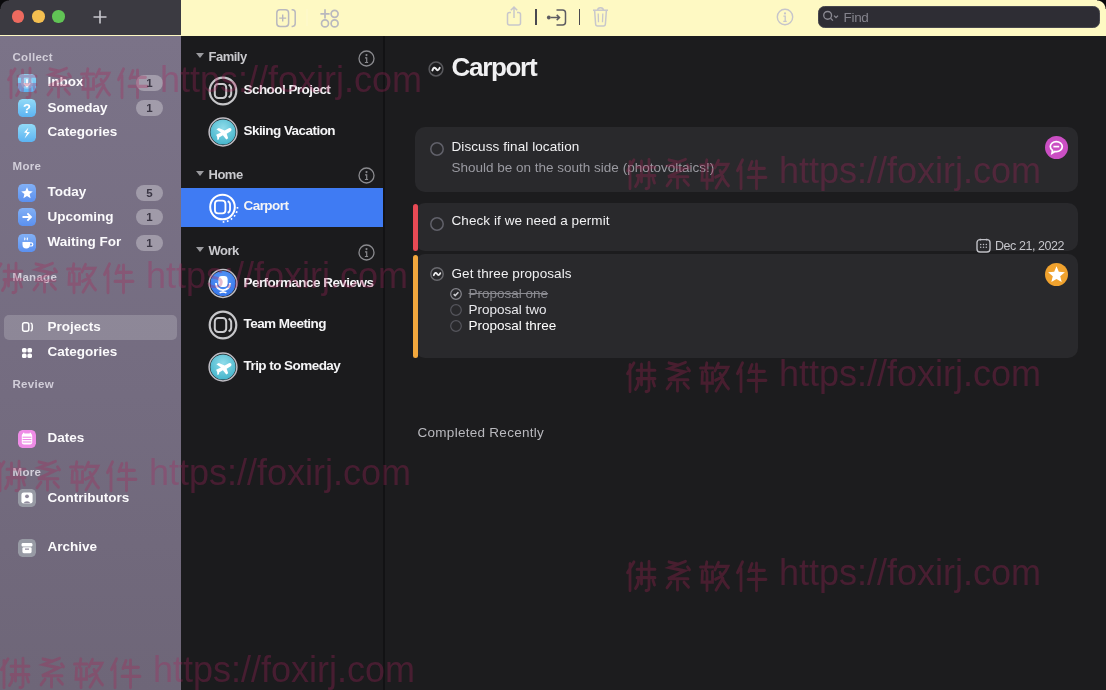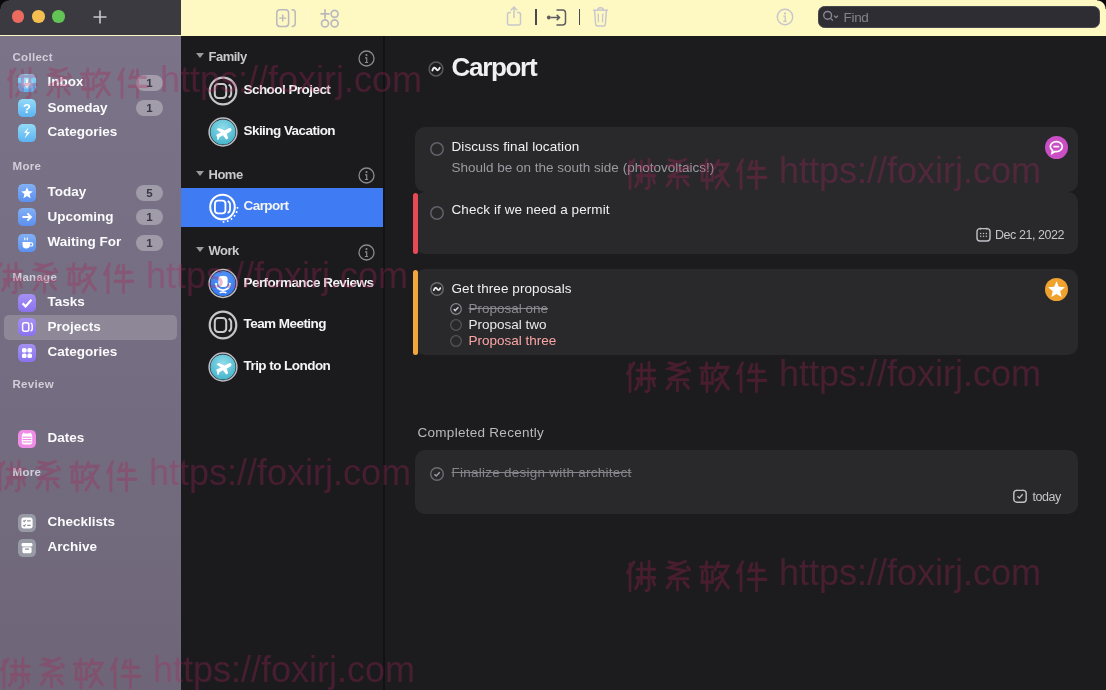--- a/index.html
+++ b/index.html
@@ -173,33 +173,20 @@
         <rect width="18" height="18" rx="4.5" fill="url(#gb2)"></rect>
         <path d="M4.5 8 h7.5 v2.8 a3.6 3.6 0 0 1 -7.5 0 Z" fill="#fff"></path>
         <path d="M12 8.8 h1.2 a1.6 1.6 0 0 1 0 3.2 h-1.4" fill="none" stroke="#fff" stroke-width="1.2"></path>
         <path d="M6.5 3.7 q1 1.2 0 2.4 M9 3.7 q1 1.2 0 2.4" fill="none" stroke="#fff" stroke-width="1.1"></path>
       </svg>
     <div class="sb-label">Waiting For</div>
       <div class="sb-pill">1</div>
   </div>
 
   <div class="sb-head" style="top:234.5px">Manage</div>
-  <div class="sb-row" style="top:254px">
-    <svg class="sb-ic" viewBox="0 0 18 18">
-        <defs>
-          <linearGradient id="gp1" x1="0" y1="0" x2="0" y2="1">
-            <stop offset="0" stop-color="#a591f4"></stop>
-            <stop offset="1" stop-color="#8a72ee"></stop>
-          </linearGradient>
-        </defs>
-        <rect width="18" height="18" rx="4.5" fill="url(#gp1)"></rect>
-        <path d="M4.6 9.4 L7.6 12.4 L13.4 5.8" fill="none" stroke="#fff" stroke-width="2.2"></path>
-      </svg>
-    <div class="sb-label">Tasks</div>
-  </div>
   <div class="sb-sel" style="top:278.5px"></div>
   <div class="sb-row" style="top:304px">
     <svg class="sb-ic" viewBox="0 0 18 18">
         <rect width="18" height="18" rx="4.5" fill="url(#gp1)"></rect>
         <rect x="4" y="4" width="4.6" height="4.6" rx="1.6" fill="#fff"></rect>
         <rect x="9.4" y="4" width="4.6" height="4.6" rx="1.6" fill="#fff"></rect>
         <rect x="4" y="9.4" width="4.6" height="4.6" rx="1.6" fill="#fff"></rect>
         <rect x="9.4" y="9.4" width="4.6" height="4.6" rx="1.6" fill="#fff"></rect>
       </svg>
     <div class="sb-label">Categories</div>
@@ -218,28 +205,28 @@
     <svg class="sb-ic" viewBox="0 0 18 18">
         <rect width="18" height="18" rx="4.5" fill="#ee8ce6"></rect>
         <rect x="3.8" y="3.6" width="10.4" height="10.8" rx="2.2" fill="#fff"></rect>
         <path d="M5.6 2.8 v1.8 M12.4 2.8 v1.8" stroke="#fff" stroke-width="1.4"></path>
         <path d="M4.6 7.2 H13.4 M4.6 9.6 H13.4 M4.6 12 H13.4" stroke="#ec82e4" stroke-width="1"></path>
       </svg>
     <div class="sb-label">Dates</div>
   </div>
 
   <div class="sb-head" style="top:429.5px">More</div>
-  <div class="sb-row" style="top:474px">
+  <div class="sb-row" style="top:449.5px">
     <svg class="sb-ic" viewBox="0 0 18 18">
         <rect width="18" height="18" rx="4.5" fill="#979aa4"></rect>
         <rect x="3.4" y="3.4" width="11.2" height="11.2" rx="2.4" fill="#fff"></rect>
-        <path d="M5.3 6.7 L6.2 7.6 L7.7 5.9 M5.3 11.2 L6.2 12.1 L7.7 10.4" fill="none" stroke="#918b9d" stroke-width="1.1"></path>
-        <path d="M9.2 6.8 h3.4 M9.2 11.3 h3.4" stroke="#918b9d" stroke-width="1.2"></path>
-      </svg>
-    <div class="sb-label">Checklists</div>
+        <circle cx="9" cy="7.3" r="1.9" fill="#918b9d"></circle>
+        <path d="M5.6 14.2 a3.6 3 0 0 1 6.8 0 Z" fill="#918b9d"></path>
+      </svg>
+    <div class="sb-label">Contributors</div>
   </div>
   <div class="sb-row" style="top:499px">
     <svg class="sb-ic" viewBox="0 0 18 18">
         <rect width="18" height="18" rx="4.5" fill="#979aa4"></rect>
         <rect x="3.6" y="4" width="10.8" height="3.4" rx="1.2" fill="#fff"></rect>
         <rect x="4.4" y="8.2" width="9.2" height="6" rx="1.4" fill="#fff"></rect>
         <path d="M7 10.2 h4" stroke="#918b9d" stroke-width="1.2"></path>
       </svg>
     <div class="sb-label">Archive</div>
   </div>
@@ -325,21 +312,21 @@
 
   <div class="p2-tri" style="left:15px;top:211px"></div>
   <div class="p2-head" style="left:27.5px;top:207px">Work</div>
   <svg class="p2-info" style="top:207.5px" width="17" height="17" viewBox="0 0 17 17">
       <circle cx="8.5" cy="8.5" r="7.5" fill="none" stroke="#8a8a8e" stroke-width="1.3"></circle>
       <circle cx="8.5" cy="5.1" r="1.05" fill="#8a8a8e"></circle>
       <path d="M7 7.8 h1.7 v4.6 M6.9 12.5 h3.2" fill="none" stroke="#8a8a8e" stroke-width="1.2"></path>
     </svg>
   <div class="p2-label" style="top:238.5px">Performance Reviews</div>
   <div class="p2-label" style="top:280px">Team Meeting</div>
-  <div class="p2-label" style="top:322px">Trip to London</div>
+  <div class="p2-label" style="top:322px">Trip to Someday</div>
 </div>
 
 <div id="divider" class="abs"></div>
 <div id="main" class="abs">
   <svg class="abs" style="left:42.5px;top:25px" width="16" height="16" viewBox="0 0 16 16">
       <circle cx="8" cy="8" r="6.9" fill="none" stroke="#58585c" stroke-width="1.5"></circle>
       <path d="M4.4 9.4 Q 6.1 4.9 8.1 7.9 Q 9.9 10.8 11.7 6.9" fill="none" stroke="#ececee" stroke-width="2" stroke-linecap="round"></path>
     </svg>
   <h1>Carport</h1>
 
@@ -349,83 +336,70 @@
       </svg>
     <div class="title" style="top:11.5px">Discuss final location</div>
     <div class="sub" style="top:32.5px">Should be on the south side (photovoltaics!)</div>
     <svg class="ricon" style="top:9px" viewBox="0 0 23 23">
         <circle cx="11.5" cy="11.5" r="11.5" fill="#cb4fc4"></circle>
         <path d="M11.3 5.6 c-3.4 0 -6 2.2 -6 5 c0 1.6 0.9 3 2.2 3.9 l-0.5 2.8 l2.9 -1.8 c0.5 0.1 0.9 0.1 1.4 0.1 c3.4 0 6 -2.2 6 -5 s-2.6 -5 -6 -5 Z" fill="none" stroke="#fff" stroke-width="1.7"></path>
         <path d="M8.4 10.6 h5.8" stroke="#fff" stroke-width="1.7"></path>
       </svg>
   </div>
 
-  <div class="card" style="top:156px;height:62px">
+  <div class="card" style="top:167px;height:48px">
     <div class="accent" style="background:#e84a55"></div>
     <svg class="abs" style="left:15px;top:13.5px" width="14" height="14" viewBox="0 0 14 14">
         <circle cx="7" cy="7" r="6.2" fill="none" stroke="#61616a" stroke-width="1.5"></circle>
       </svg>
     <div class="title" style="top:10px">Check if we need a permit</div>
     <svg class="abs" style="left:561.5px;top:34.5px" width="15" height="15" viewBox="0 0 15 15">
         <rect x="1" y="1.6" width="13" height="12.4" rx="3" fill="none" stroke="#c0c0c6" stroke-width="1.4"></rect>
         <path d="M4.4 0.8 v1.6 M10.6 0.8 v1.6" stroke="#c0c0c6" stroke-width="1.4"></path>
         <g fill="#c0c0c6">
           <circle cx="4.7" cy="6.4" r="0.75"></circle>
           <circle cx="7.5" cy="6.4" r="0.75"></circle>
           <circle cx="10.3" cy="6.4" r="0.75"></circle>
           <circle cx="4.7" cy="9.2" r="0.75"></circle>
           <circle cx="7.5" cy="9.2" r="0.75"></circle>
           <circle cx="10.3" cy="9.2" r="0.75"></circle>
         </g>
       </svg>
     <div class="meta" style="left:580.5px;top:35.5px">Dec 21, 2022</div>
   </div>
 
-  <div class="card" style="top:233px;height:86px">
+  <div class="card" style="top:218px;height:104px">
     <div class="accent" style="background:#f2a73d"></div>
     <svg class="abs" style="left:15px;top:13px" width="14" height="14" viewBox="0 0 14 14">
         <circle cx="7" cy="7" r="6.2" fill="none" stroke="#6a6a6f" stroke-width="1.4"></circle>
         <path d="M3.8 8.2 Q 5.3 4.3 7.1 6.9 Q 8.7 9.5 10.3 6.1" fill="none" stroke="#ededef" stroke-width="1.8" stroke-linecap="round"></path>
       </svg>
     <div class="title" style="top:11.5px">Get three proposals</div>
     <svg class="abs" style="left:35.5px;top:33.5px" width="12" height="12" viewBox="0 0 12 12">
         <circle cx="6" cy="6" r="5.3" fill="none" stroke="#85858c" stroke-width="1.2"></circle>
         <path d="M3.7 6.1 L5.2 7.6 L8.4 4.3" fill="none" stroke="#cfcfd4" stroke-width="1.5"></path>
       </svg>
     <div class="sub strike" style="left:54px;top:32px;color:#8a8a90">Proposal one</div>
     <svg class="abs" style="left:35.5px;top:49.5px" width="12" height="12" viewBox="0 0 12 12">
         <circle cx="6" cy="6" r="5.3" fill="none" stroke="#55555c" stroke-width="1.2"></circle>
       </svg>
     <div class="sub" style="left:54px;top:48px;color:#e8e8ec">Proposal two</div>
     <svg class="abs" style="left:35.5px;top:65.5px" width="12" height="12" viewBox="0 0 12 12">
         <circle cx="6" cy="6" r="5.3" fill="none" stroke="#55555c" stroke-width="1.2"></circle>
       </svg>
-    <div class="sub" style="left:54px;top:64px;color:#fca5a5">Proposal three</div>
+    <div class="sub" style="left:54px;top:64px;color:#ffffff">Proposal three</div>
     <svg class="ricon" style="top:8.5px" viewBox="0 0 23 23">
         <circle cx="11.5" cy="11.5" r="11.5" fill="#f0a22e"></circle>
         <path d="M 11.5 3.2 L 13.8 8.8 L 19.9 9.3 L 15.2 13.2 L 16.7 19.1 L 11.5 15.9 L 6.3 19.1 L 7.8 13.2 L 3.1 9.3 L 9.2 8.8 Z" fill="#fff"></path>
       </svg>
   </div>
 
 
   <div class="abs" style="left:32.5px;top:389px;font-size:13.5px;letter-spacing:0.28px;color:#b9b9be">Completed Recently</div>
 
-  <div class="card" style="top:414px;height:63.5px">
-    <svg class="abs" style="left:15px;top:17px" width="14" height="14" viewBox="0 0 14 14">
-        <circle cx="7" cy="7" r="6.3" fill="none" stroke="#6b6b72" stroke-width="1.4"></circle>
-        <path d="M4.4 7.2 L6.2 9 L9.8 5.2" fill="none" stroke="#9b9ba2" stroke-width="1.5"></path>
-      </svg>
-    <div class="title strike" style="top:15px;color:#85858b;letter-spacing:0.25px">Finalize design with architect</div>
-    <svg class="abs" style="left:598.5px;top:39px" width="14" height="14" viewBox="0 0 14 14">
-        <rect x="0.8" y="1.4" width="12.4" height="11.8" rx="3" fill="none" stroke="#c0c0c6" stroke-width="1.4"></rect>
-        <path d="M3.9 0.7 v1.4 M10.1 0.7 v1.4" stroke="#c0c0c6" stroke-width="1.3"></path>
-        <path d="M4.5 7.3 L6.3 9.1 L9.7 5.2" fill="none" stroke="#c0c0c6" stroke-width="1.3"></path>
-      </svg>
-    <div class="meta" style="left:618px;top:39.5px;font-size:12.5px">today</div>
-  </div>
 </div>
 
 <svg width="0" height="0" style="position:absolute">
   <defs>
     <g id="cjk" fill="none" stroke-width="2.8" stroke-linecap="round">
 
       <path d="M5 5 V29 M9 3.5 L2.5 13 M12 10 H30 M12 17.5 H30 M16.5 4.5 V23 M13.5 17.5 Q14 23.5 10.5 27 M24 3 V26 Q24 29.5 21 29 M28 20 L29.5 24"></path>
 
       <g transform="translate(36.5,0)">
           <path d="M24 3 L8 8.5 L23 11.5 L6.5 18.5 H26.5 M16 18.5 V28.5 M9.5 21.5 L5.5 26.5 M22.5 21.5 L27 26 M7.5 3.5 L17 5.5 M26 8 L28 10.5"></path>

